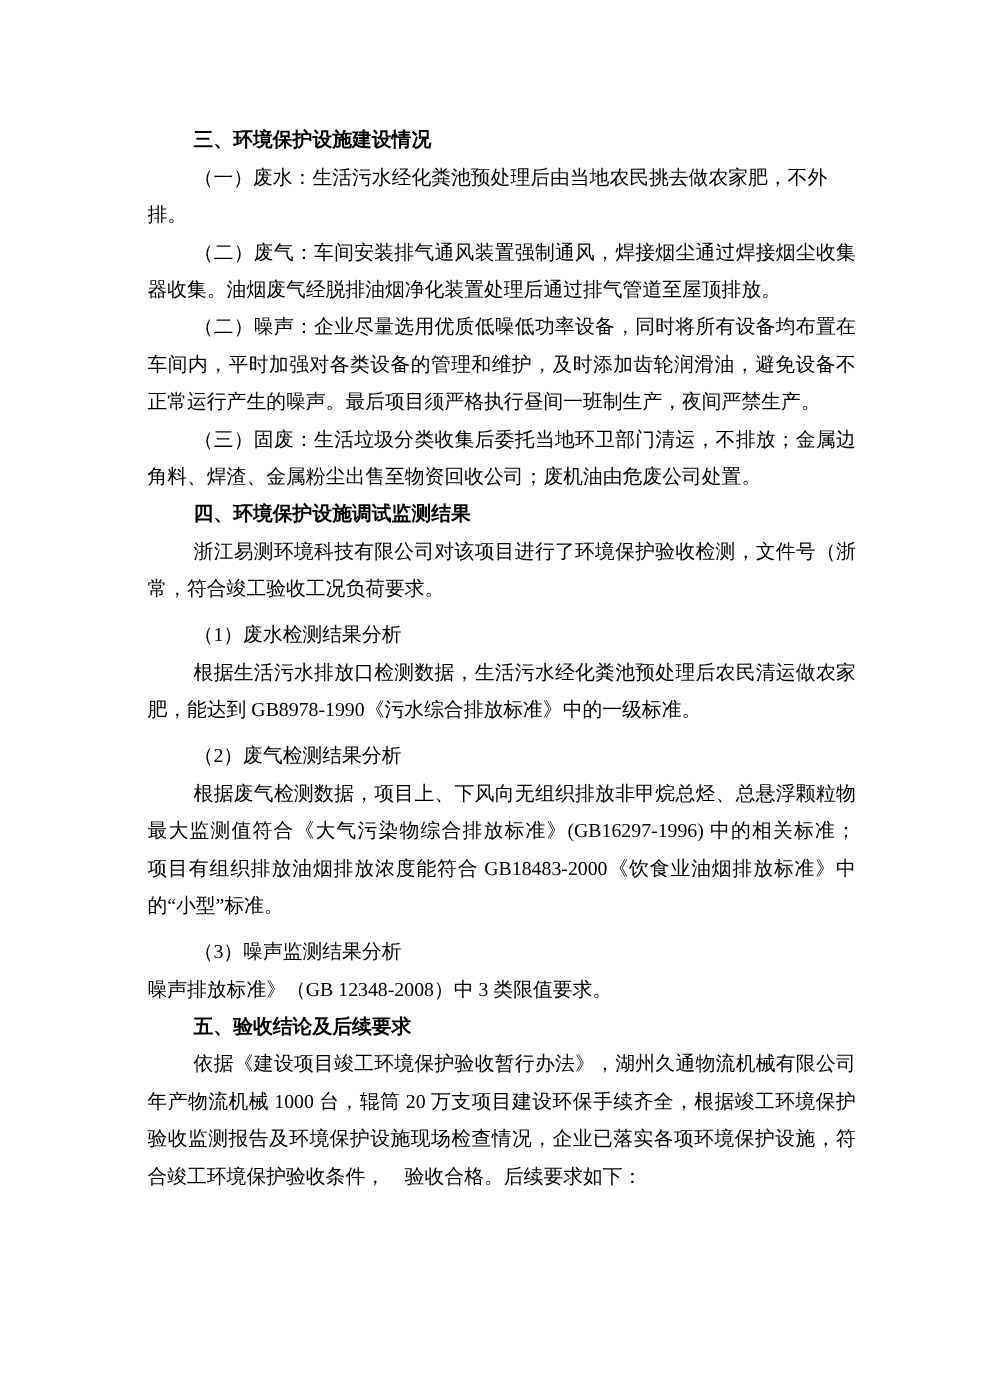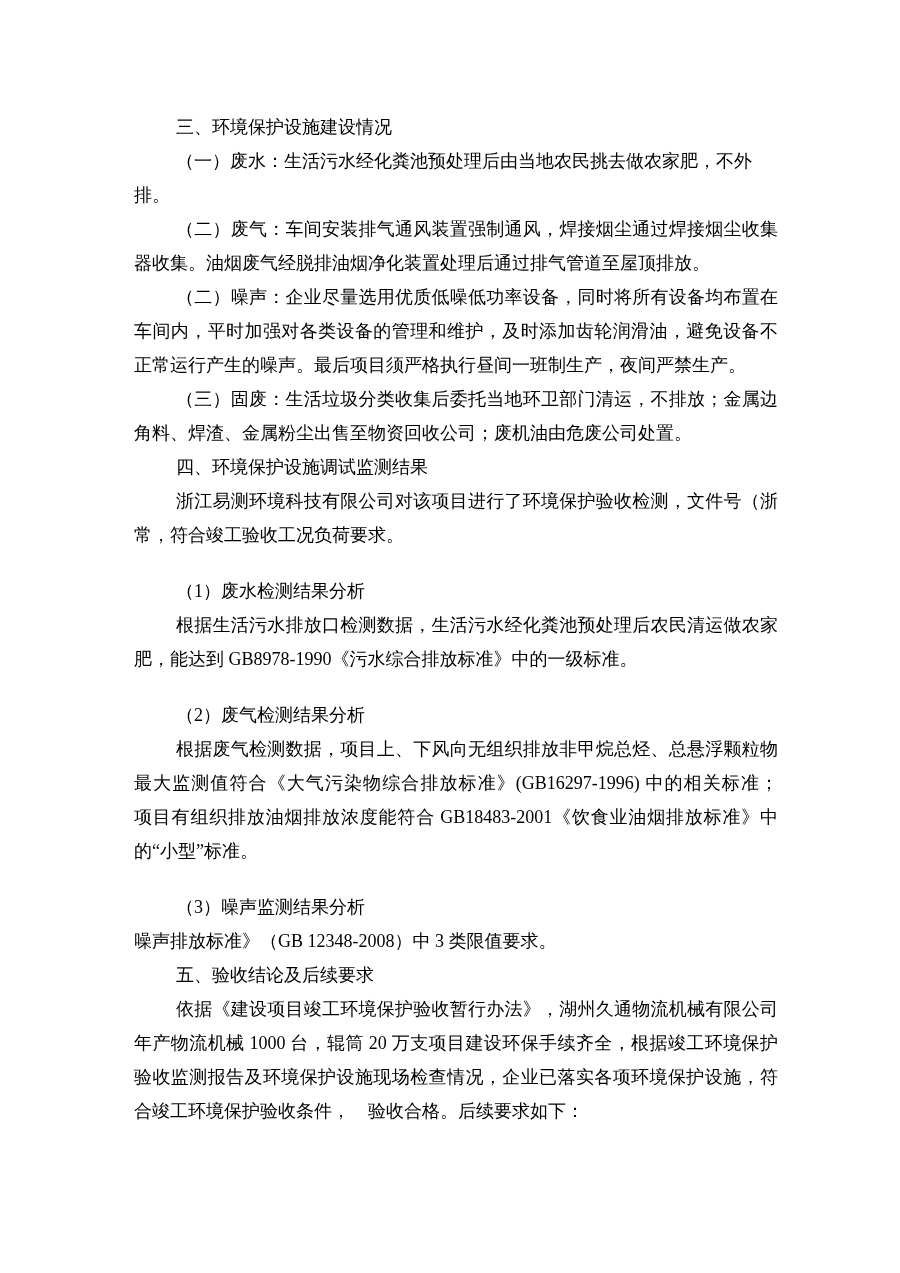--- a/index.html
+++ b/index.html
@@ -12,23 +12,23 @@
     box-sizing: border-box;
     width: 900px; height: 1273px;
     padding: 110px 122px 0 134px;
     background: #ffffff;
     color: #000000;
     font-family: "Liberation Serif", "DejaVu Serif", serif;
     font-size: 18px;
     line-height: 34px;
   }
   
-  .h   { font-weight: normal; text-indent: 42px; text-align: left; }
+  .h   { font-weight: bold; text-indent: 42px; text-align: left; }
   .gap { }
-  .sub { text-indent: 42px; text-align: left; margin-top: 22px; }
+  .sub { text-indent: 42px; text-align: left; margin-top: 8px; }
   .fs  { text-indent: 42px; text-align: left; }                     
   .j   { text-align: justify; text-align-last: justify; }           
   .f   { text-indent: 42px; }                                       
   .e   { text-align: left; text-align-last: left; }                 
 </style>
 </head>
 <body>
 
 <div class="page">
 
@@ -53,21 +53,21 @@
 
   <div class="sub">（1）废水检测结果分析</div>
 
   <div class="j f">根据生活污水排放口检测数据，生活污水经化粪池预处理后农民清运做农家</div>
   <div class="e">肥，能达到 GB8978-1990《污水综合排放标准》中的一级标准。</div>
 
   <div class="sub">（2）废气检测结果分析</div>
 
   <div class="j f">根据废气检测数据，项目上、下风向无组织排放非甲烷总烃、总悬浮颗粒物</div>
   <div class="j">最大监测值符合《大气污染物综合排放标准》(GB16297-1996) 中的相关标准；</div>
-  <div class="j">项目有组织排放油烟排放浓度能符合 GB18483-2001《饮食业油烟排放标准》中</div>
+  <div class="j">项目有组织排放油烟排放浓度能符合 GB18483-2000《饮食业油烟排放标准》中</div>
   <div class="e">的“小型”标准。</div>
 
   <div class="sub">（3）噪声监测结果分析</div>
 
   <div class="e">噪声排放标准》（GB 12348-2008）中 3 类限值要求。</div>
 
   <div class="h">五、验收结论及后续要求</div>
 
   <div class="j f">依据《建设项目竣工环境保护验收暂行办法》，湖州久通物流机械有限公司</div>
   <div class="j">年产物流机械 1000 台，辊筒 20 万支项目建设环保手续齐全，根据竣工环境保护</div>

